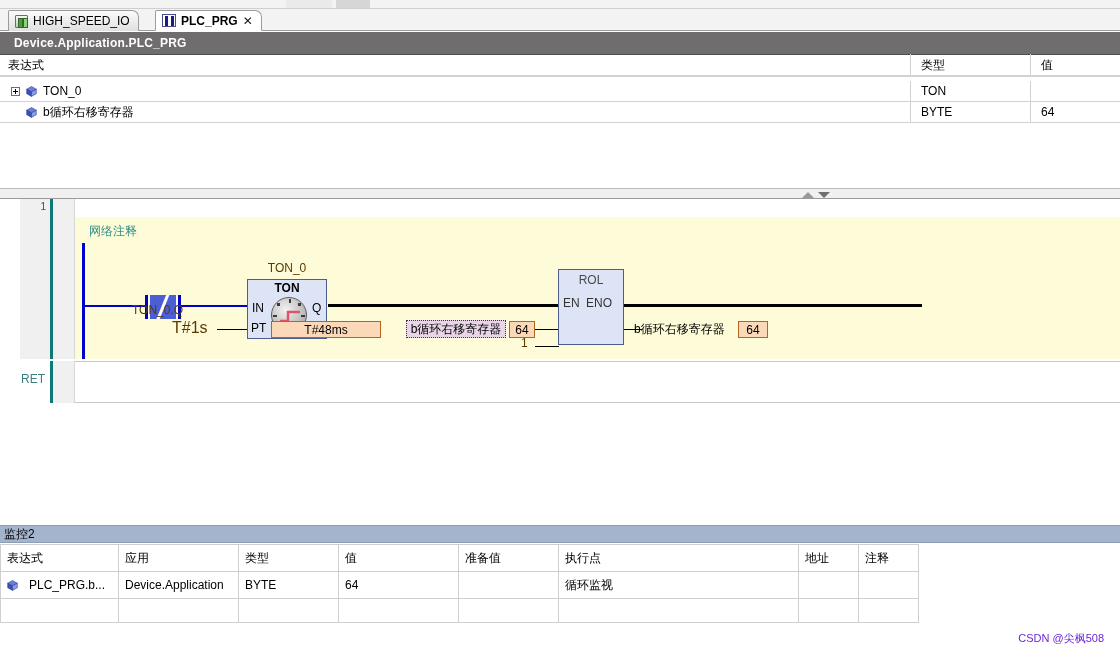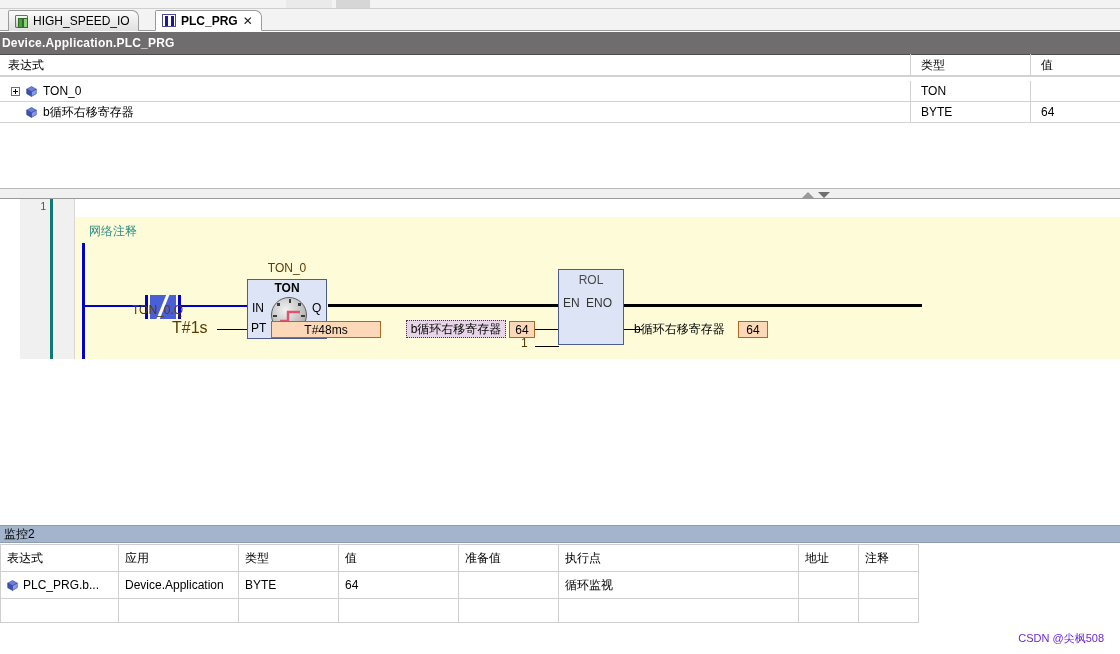--- a/index.html
+++ b/index.html
@@ -78,21 +78,21 @@
   .ico-prg:after{
     content:"";position:absolute;left:8px;top:1px;width:3px;height:10px;
     background:#1b1b8c;
   }
 
   
   #breadcrumb{
     position:absolute; left:0; top:32px; width:1120px; height:23px;
     background:#6f6d6d;
     color:#ffffff; font-weight:bold; font-size:12px;
-    display:flex; align-items:center; padding-left:2px;
+    display:flex; align-items:center; padding-left:14px;
     border-bottom:1px solid #4f4d4d;
     letter-spacing:.2px;
   }
 
   
   #decl{
     position:absolute; left:0; top:55px; width:1120px; height:137px;
     background:#ffffff;
   }
   .decl-row{
@@ -306,21 +306,21 @@
     border-collapse:collapse; table-layout:fixed;
     font-size:12px;
   }
   #mon-table th, #mon-table td{
     border:1px solid #cfcfcf;
     height:27px; padding:0 6px;
     text-align:left; font-weight:normal; vertical-align:middle;
     overflow:hidden; white-space:nowrap;
   }
   #mon-table th{ background:#ffffff; }
-  #mon-table td.cell-expr{ padding-left:22px; position:relative; }
+  #mon-table td.cell-expr{ padding-left:28px; position:relative; }
   #mon-table td.cell-expr .var-ico{
     position:absolute; left:6px; top:8px; margin:0;
   }
   #mon-table tr.empty td{ height:24px; }
   #mon-table col.c-expr{width:118px}
   #mon-table col.c-app{width:120px}
   #mon-table col.c-type{width:100px}
   #mon-table col.c-val{width:120px}
   #mon-table col.c-prep{width:100px}
   #mon-table col.c-exec{width:240px}
@@ -488,20 +488,26 @@
 
       <div class="rung-black" style="left:549px; top:87px; width:298px;"></div>
 
       <div class="lead-thin" style="left:549px; top:112px; width:18px;"></div>
       <div class="plain-operand" style="left:559px; top:104px;">b循环右移寄存器</div>
       <div class="val-box" style="left:663px; top:104px; width:30px;">64</div>
 
     </div>
   </div>
 
+  <div id="net-ret">
+    <div class="bar"></div>
+    <div class="strip"></div>
+    <div class="canvas"></div>
+    <div class="ret-label">RET</div>
+  </div>
 
 </div>
 
 <div id="monitor">
 
   <div id="monitor-title">监控2</div>
 
   <table id="mon-table">
     <colgroup>
       <col class="c-expr">

